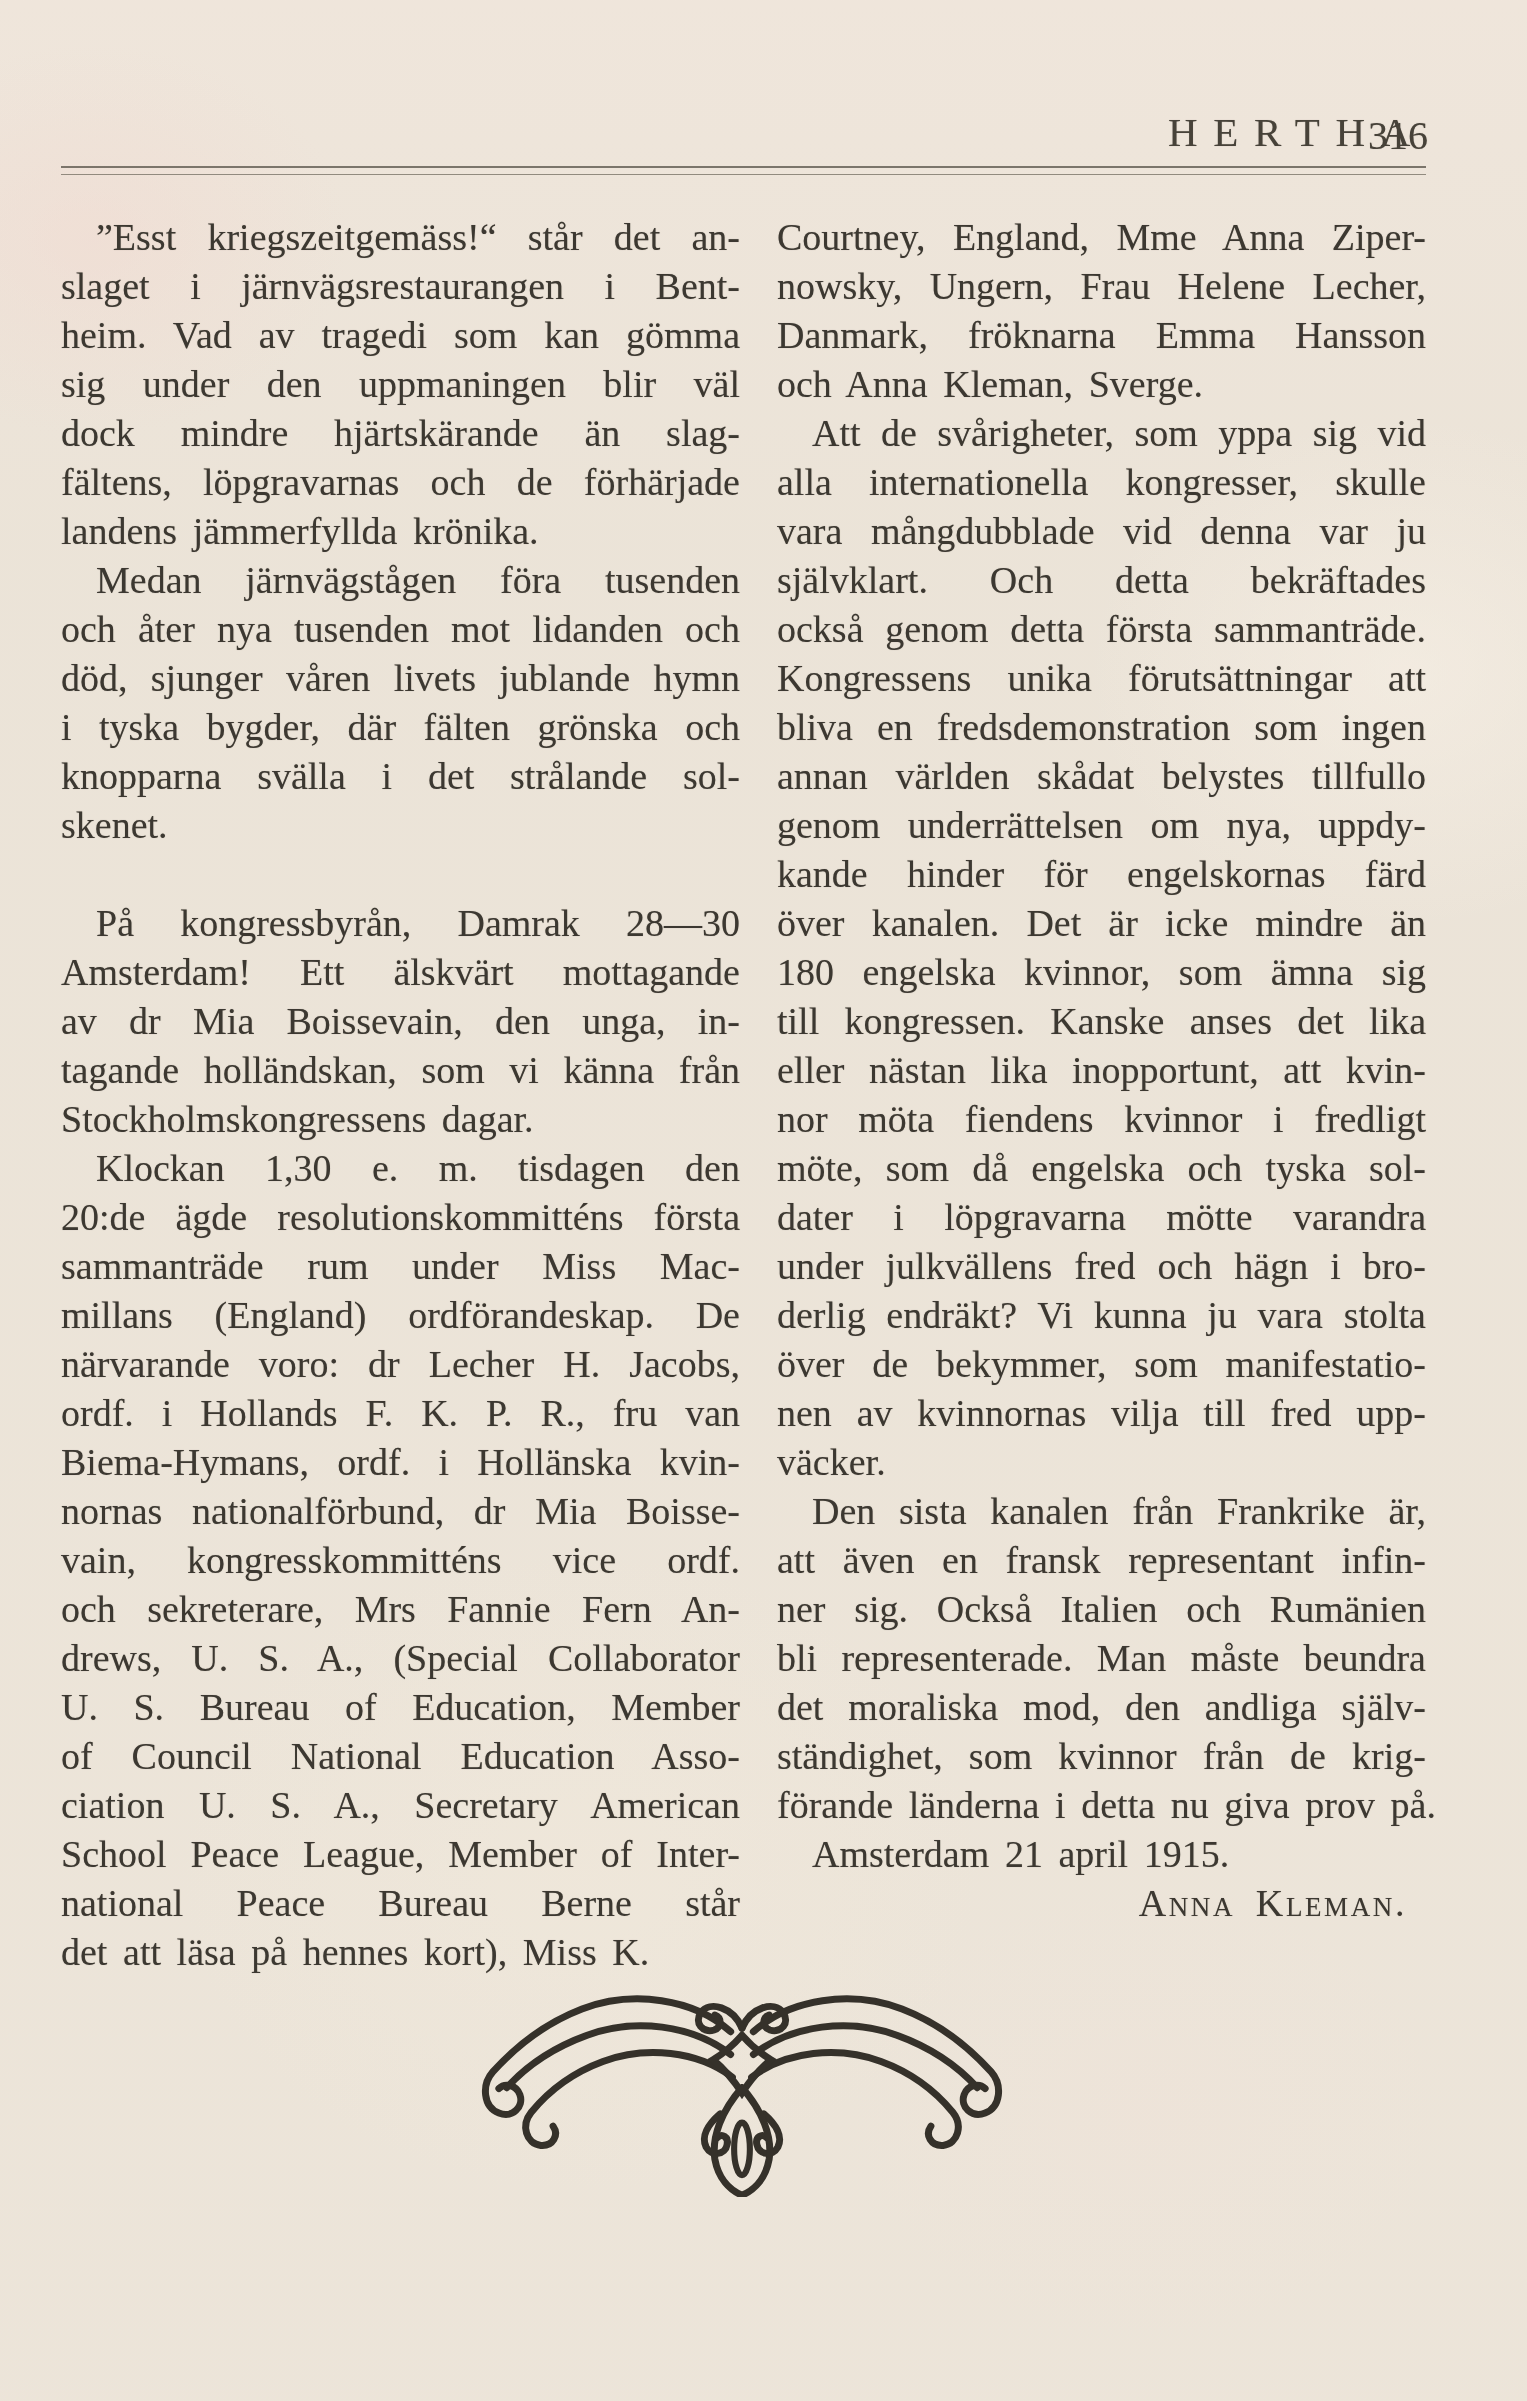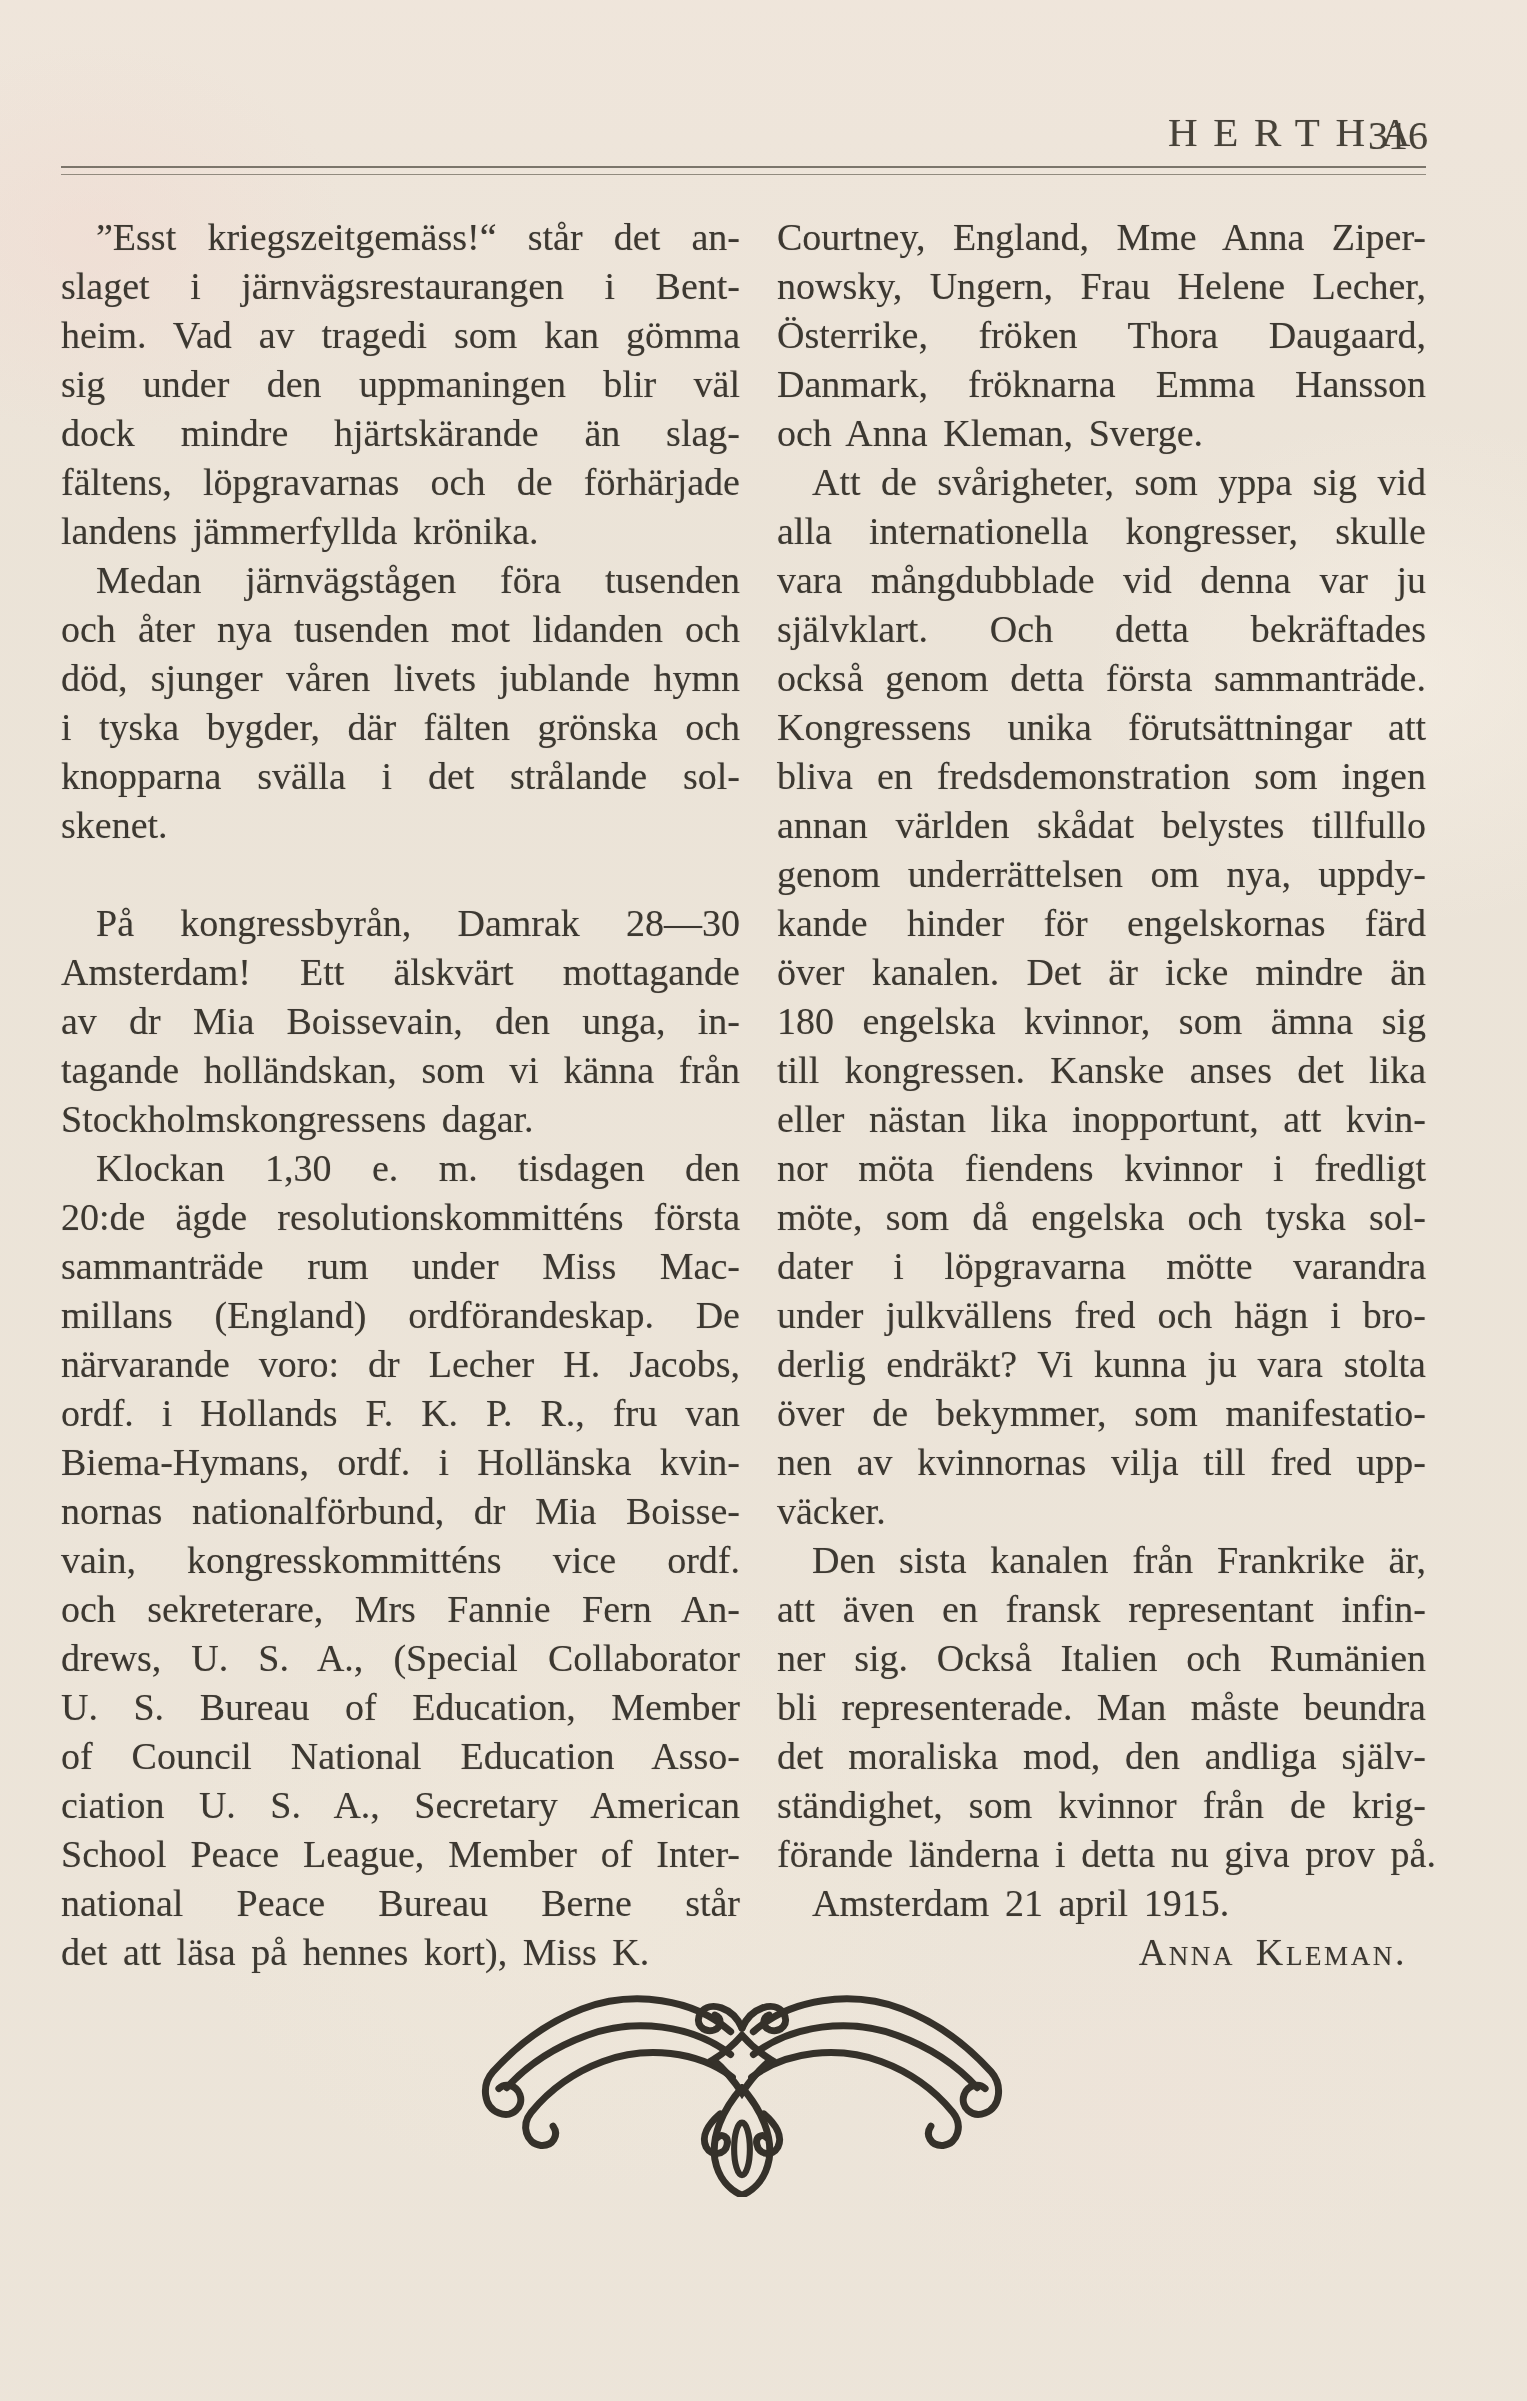--- a/index.html
+++ b/index.html
@@ -141,21 +141,20 @@
       <div class="line">ciation U. S. A., Secretary American</div>
       <div class="line">School Peace League, Member of Inter-</div>
       <div class="line">national Peace Bureau Berne står</div>
       <div class="line last">det att läsa på hennes kort), Miss K.</div>
     </div>
   </div>
 <div class="column right">
     <div class="para">
       <div class="line">Courtney, England, Mme Anna Ziper-</div>
       <div class="line">nowsky, Ungern, Frau Helene Lecher,</div>
-      <div class="line">Österrike, fröken Thora Daugaard,</div>
       <div class="line">Danmark, fröknarna Emma Hansson</div>
       <div class="line last">och Anna Kleman, Sverge.</div>
     </div>
     <div class="para">
       <div class="line indent">Att de svårigheter, som yppa sig vid</div>
       <div class="line">alla internationella kongresser, skulle</div>
       <div class="line">vara mångdubblade vid denna var ju</div>
       <div class="line">självklart. Och detta bekräftades</div>
       <div class="line">också genom detta första sammanträde.</div>
       <div class="line">Kongressens unika förutsättningar att</div>

